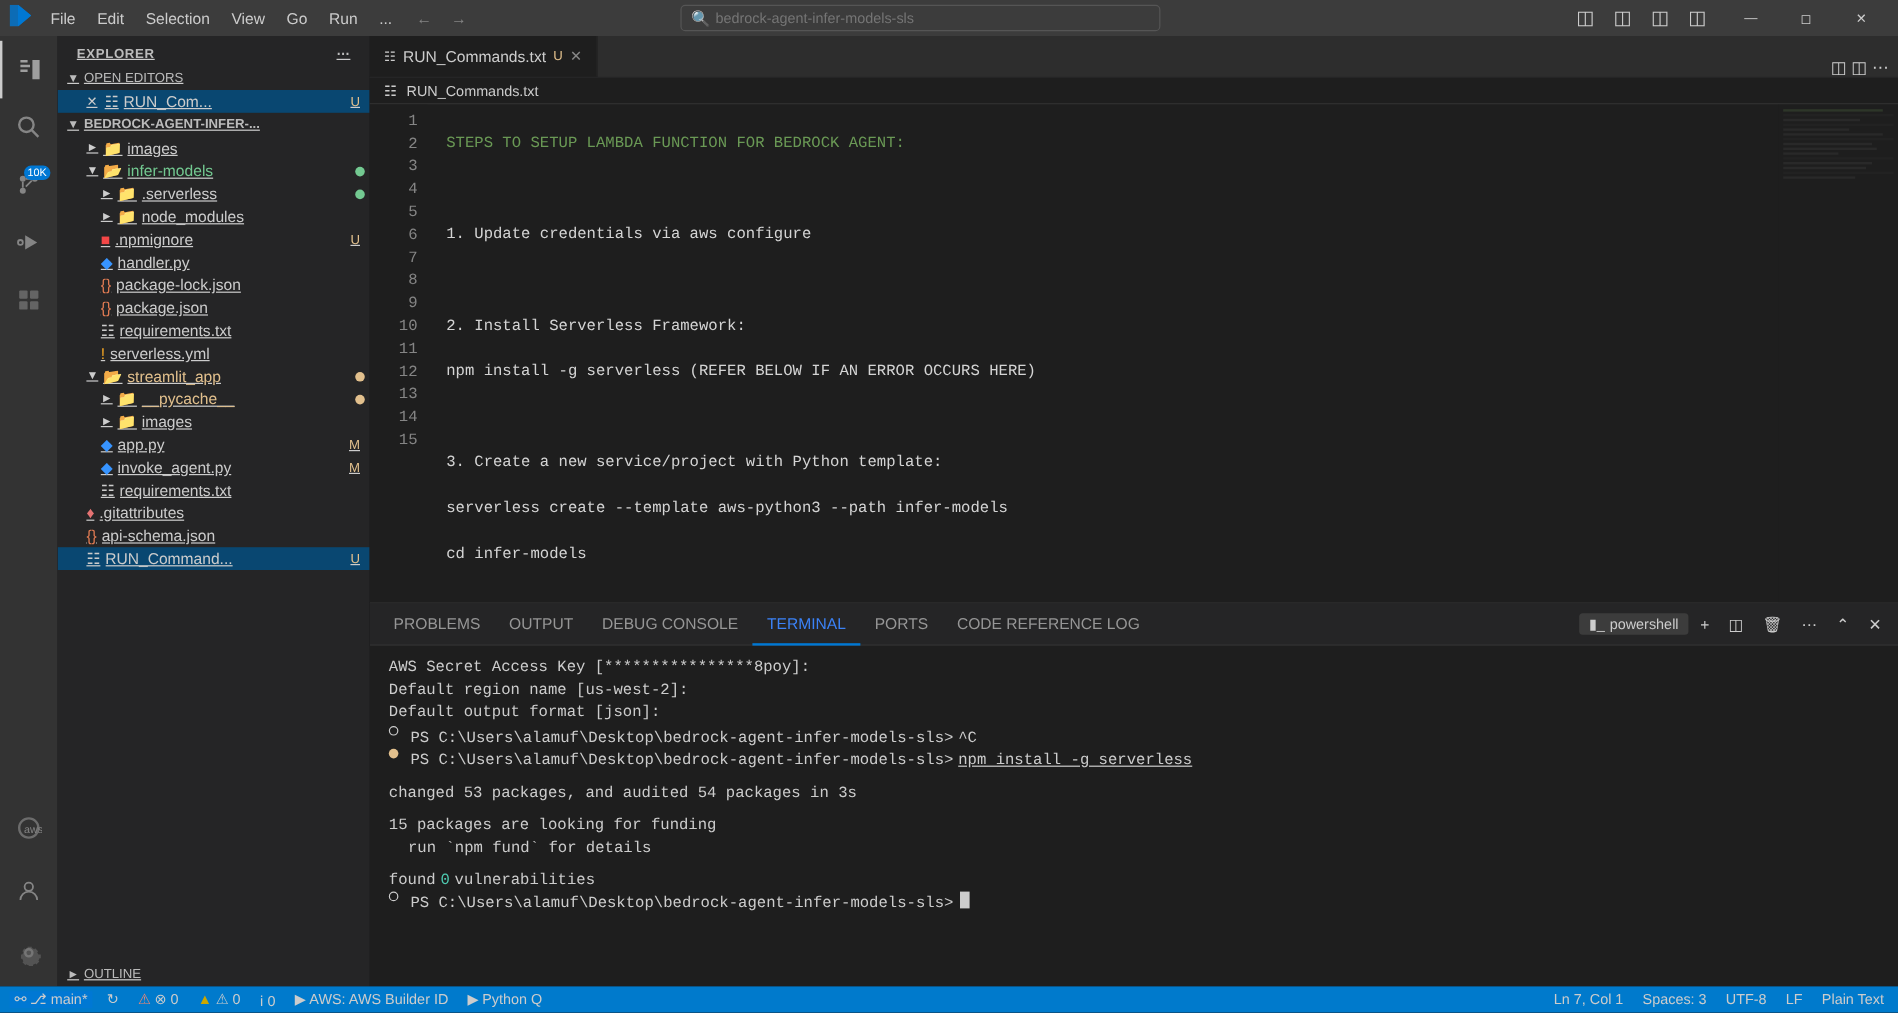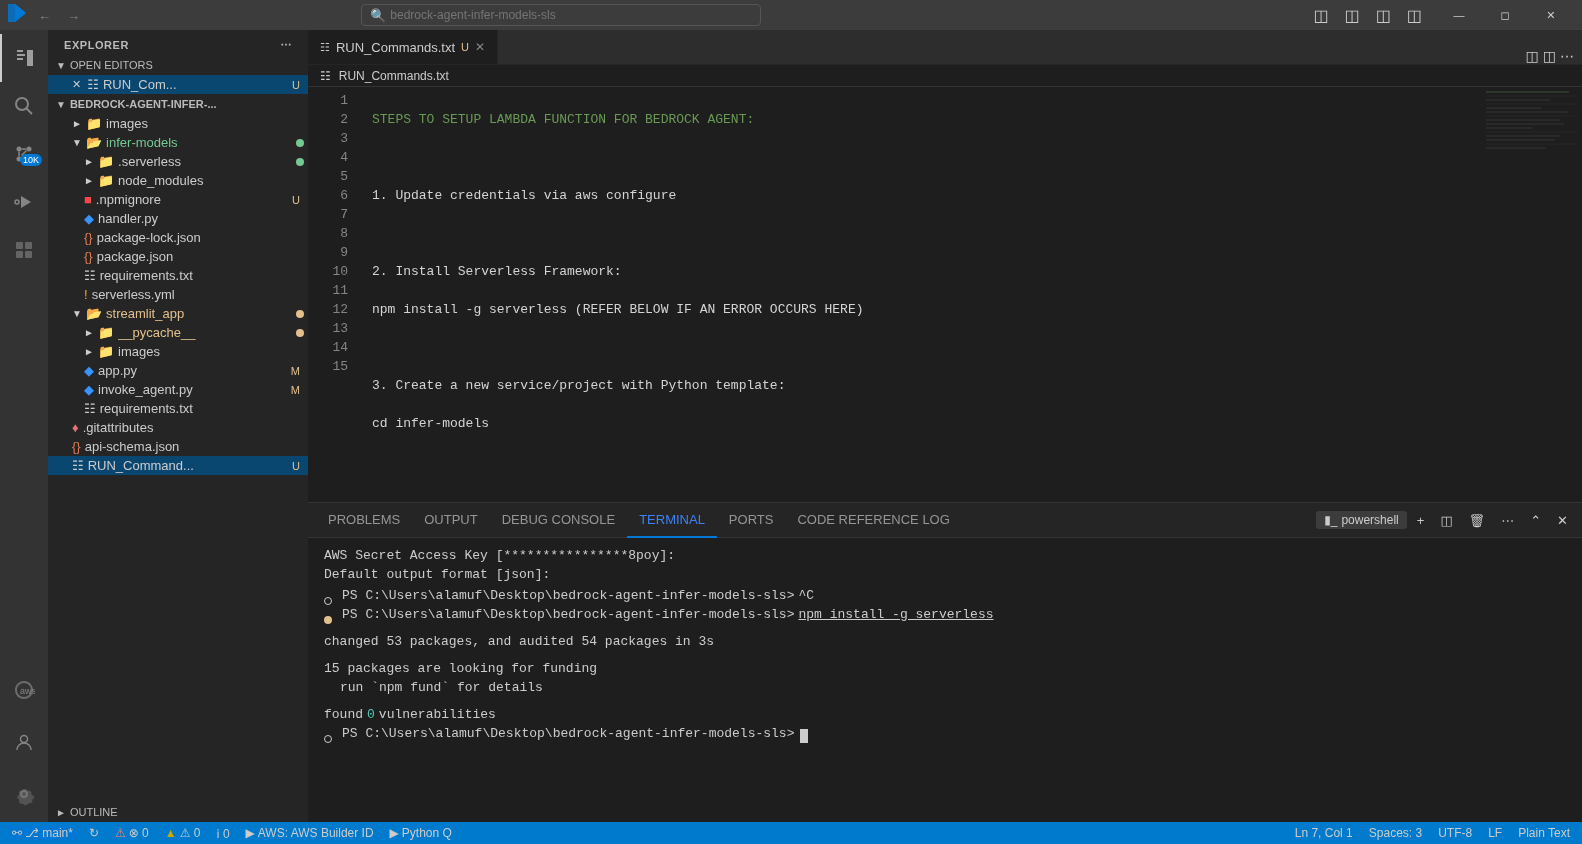--- a/index.html
+++ b/index.html
@@ -12,25 +12,25 @@
     #titlebar .search-bar input { background: transparent; border: none; outline: none; color: #cccccc; font-size: 12px; width: 100%; }
     #titlebar .win-btn { width: 46px; height: 30px; display: flex; align-items: center; justify-content: center; cursor: pointer; font-size: 11px; color: #cccccc; }
 
     
     #main { display: flex; flex: 1; overflow: hidden; }
     
     
     #activitybar { width: 48px; background: #333333; display: flex; flex-direction: column; align-items: center; padding-top: 4px; flex-shrink: 0; }
     .activity-icon { width: 48px; height: 48px; display: flex; align-items: center; justify-content: center; cursor: pointer; color: #858585; font-size: 22px; position: relative; }
     .activity-icon.active { color: #cccccc; border-left: 2px solid #cccccc; }
-    .activity-icon .badge { position: absolute; top: 24px; right: 6px; background: #0078d4; color: white; border-radius: 10px; font-size: 10px; padding: 1px 4px; min-width: 16px; text-align: right; }
+    .activity-icon .badge { position: absolute; top: 8px; right: 6px; background: #0078d4; color: white; border-radius: 10px; font-size: 10px; padding: 1px 4px; min-width: 16px; text-align: right; }
     .activity-spacer { flex: 1; }
 
     
-    #sidebar { width: 260px; background: #252526; display: flex; flex-direction: column; flex-shrink: 0; overflow: hidden; }
+    #sidebar { width: 260px; background: #252526; display: flex; flex-direction: column; flex-shrink: 0; overflow: hidden; text-decoration: underline; }
     #sidebar-header { padding: 8px 16px 4px; font-size: 11px; font-weight: 700; color: #bbbbbb; letter-spacing: 0.05em; display: flex; align-items: center; justify-content: space-between; }
     .sidebar-section { display: flex; flex-direction: column; }
     .sidebar-section-header { padding: 4px 8px; font-size: 11px; color: #bbbbbb; display: flex; align-items: center; gap: 4px; cursor: pointer; }
     .chevron { font-size: 10px; }
     
     .tree-item { display: flex; align-items: center; padding: 2px 0 2px 16px; cursor: pointer; font-size: 13px; gap: 4px; position: relative; white-space: nowrap; overflow: hidden; }
     .tree-item.active { background: #094771; }
     .tree-item .item-label { flex: 1; overflow: hidden; text-overflow: ellipsis; }
     .tree-item .badge-dot { width: 8px; height: 8px; border-radius: 50%; flex-shrink: 0; margin-right: 4px; }
     .badge-green { background: #73c991; }
@@ -67,21 +67,21 @@
     
     #panel { height: 320px; background: #1e1e1e; border-top: 1px solid #333; display: flex; flex-direction: column; flex-shrink: 0; }
     #panel-tabs { display: flex; align-items: center; background: #252526; height: 35px; border-bottom: 1px solid #333; padding: 0 8px; gap: 0; }
     .panel-tab { padding: 0 12px; height: 35px; display: flex; align-items: center; cursor: pointer; color: #969696; font-size: 13px; border-bottom: 2px solid transparent; }
     .panel-tab.active { color: #3b82f6; border-bottom-color: #0078d4; }
     .panel-controls { margin-left: auto; display: flex; gap: 4px; align-items: center; }
     .panel-ctrl-btn { color: #cccccc; cursor: pointer; padding: 2px 6px; font-size: 13px; border-radius: 3px; }
     .terminal-name { background: #3c3c3c; padding: 2px 8px; border-radius: 3px; font-size: 12px; color: #cccccc; display: flex; align-items: center; gap: 4px; }
 
     #terminal-content { flex: 1; overflow-y: auto; padding: 8px 16px; font-family: 'Courier New', monospace; font-size: 13px; line-height: 19px; color: #cccccc; }
-    .term-line { display: flex; align-items: flex-end; gap: 4px; }
+    .term-line { display: flex; align-items: flex-start; gap: 4px; }
     .term-prompt { color: #cccccc; }
     .term-zero { color: #4ec9b0; }
 
     
     #statusbar { height: 22px; background: #007acc; display: flex; align-items: center; padding: 0 8px; gap: 8px; flex-shrink: 0; font-size: 12px; }
     .status-left { display: flex; align-items: center; gap: 8px; }
     .status-right { margin-left: auto; display: flex; align-items: center; gap: 8px; }
     .status-item { padding: 0 4px; cursor: pointer; display: flex; align-items: center; gap: 3px; }
 
     
@@ -92,20 +92,29 @@
 </head>
 <body>
 
 <div id="titlebar">
   <span style="color:#0078d4; font-size:18px; font-weight:bold;">
     <svg width="18" height="18" viewBox="0 0 18 18">
         <path d="M0 0l7 0 11 9-11 9-7 0 0-18z" fill="#0078d4" opacity="0.8"></path>
         <path d="M7 0l11 9-11 9" fill="#0078d4"></path>
       </svg>
   </span>
+  <div style="display:flex;gap:2px;">
+    <span class="menu-item">File</span>
+    <span class="menu-item">Edit</span>
+    <span class="menu-item">Selection</span>
+    <span class="menu-item">View</span>
+    <span class="menu-item">Go</span>
+    <span class="menu-item">Run</span>
+    <span class="menu-item">...</span>
+  </div>
   <div style="color:#858585;padding:0 4px;cursor:pointer;">←</div>
   <div style="color:#858585;padding:0 4px;cursor:pointer;">→</div>
   <div class="search-bar" style="flex:1;max-width:400px;margin:0 auto;">
     <span style="color:#858585;">🔍</span>
     <input style="background: transparent; border: none; outline: none; color: rgb(204, 204, 204); font-size: 12px; width: 100%;" readonly="" placeholder="bedrock-agent-infer-models-sls">
   </div>
   <div style="display:flex;gap:4px;align-items:center;margin-left:auto;">
     <span style="color:#cccccc;cursor:pointer;padding:2px 6px;font-size:16px;">◫</span>
     <span style="color:#cccccc;cursor:pointer;padding:2px 6px;font-size:16px;">◫</span>
     <span style="color:#cccccc;cursor:pointer;padding:2px 6px;font-size:16px;">◫</span>
@@ -364,20 +373,21 @@
         </div>
         <div class="code-content">
 <div class="code-line"><span style="color:#6a9955;">STEPS TO SETUP LAMBDA FUNCTION FOR BEDROCK AGENT:</span></div>
 <div class="code-line"></div>
 <div class="code-line"><span style="color:#d4d4d4;">1. Update credentials via aws configure</span></div>
 <div class="code-line"></div>
 <div class="code-line"><span style="color:#d4d4d4;">2. Install Serverless Framework:</span></div>
 <div class="code-line"><span style="color:#d4d4d4;">npm install -g serverless (REFER BELOW IF AN ERROR OCCURS HERE)</span></div>
 <div class="code-line"></div>
 <div class="code-line"><span style="color:#d4d4d4;margin-top:20px;">3. Create a new service/project with Python template:</span></div>
+<div class="code-line"><span style="color:#d4d4d4;">serverless create --template aws-python3 --path infer-models</span></div>
 <div class="code-line"><span style="color:#d4d4d4;">cd infer-models</span></div>
 <div class="code-line"></div>
 
 
 
 
         </div>
 
         <div class="minimap" style="width:100px;background:#1e1e1e;position:relative;overflow:hidden;">
           <div style="padding:4px;opacity:0.4;">
@@ -419,20 +429,23 @@
             <span class="panel-ctrl-btn">⋯</span>
             <span class="panel-ctrl-btn">⌃</span>
             <span class="panel-ctrl-btn">✕</span>
           </div>
         </div>
         <div id="terminal-content">
           <div class="term-line">
             <span>AWS Secret Access Key [****************8poy]:</span>
           </div>
           <div class="term-line">
+            <span>Default region name [us-west-2]:</span>
+          </div>
+          <div class="term-line">
             <span>Default output format [json]:</span>
           </div>
           <div class="term-line" style="margin-top:2px;">
             <span style="display:inline-block;width:8px;height:8px;border-radius:50%;border:1px solid #cccccc;margin-right:6px;flex-shrink:0;"></span>
             <span class="term-prompt">PS C:\Users\alamuf\Desktop\bedrock-agent-infer-models-sls&gt;</span>
             <span style="color:#cccccc;"> ^C</span>
           </div>
           <div class="term-line">
             <span style="display:inline-block;width:8px;height:8px;border-radius:50%;background:#e2c08d;margin-right:6px;flex-shrink:0;"></span>
             <span class="term-prompt">PS C:\Users\alamuf\Desktop\bedrock-agent-infer-models-sls&gt;</span>

